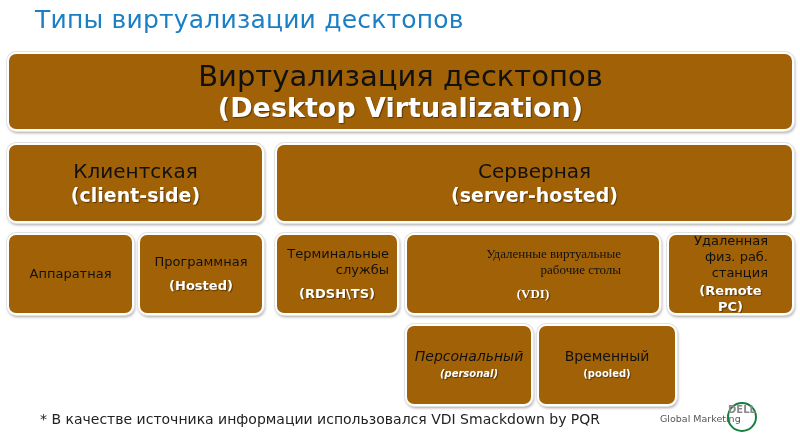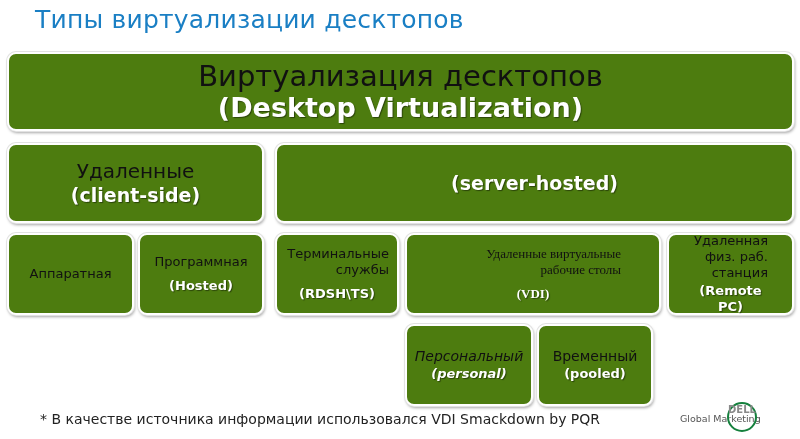--- a/index.html
+++ b/index.html
@@ -1,52 +1,53 @@
 <!DOCTYPE html>
 <html><head>
 <meta charset="utf-8">
 <style>
   html, body { margin:0; padding:0; }
   body { width:800px; height:439px; background:#ffffff; position:relative; overflow:hidden; font-family:"DejaVu Sans", sans-serif; }
   .title { position:absolute; left:35px; top:5px; font-size:25px; color:#1a7fc4; letter-spacing:0.2px; }
-  .box { position:absolute; background:#4d7c0f; border:2px solid #ffffff; border-radius:9px;
+  .box { position:absolute; background:#a16207; border:2px solid #ffffff; border-radius:9px;
          box-shadow:0 0 0 1px #e2e2e2, 1px 2px 3px rgba(0,0,0,0.35);
          display:flex; flex-direction:column; align-items:center; justify-content:center; text-align:center; box-sizing:border-box; }
   .ru { color:#111; }
   .en { color:#fff; font-weight:bold; text-shadow:1px 1px 1px rgba(0,0,0,0.45); }
   .b0 .ru { font-size:29px; line-height:32px; }
   .b0 .en { font-size:27px; line-height:32px; }
   .b1 .ru { font-size:20px; line-height:24px; }
   .b1 .en { font-size:19px; line-height:24px; }
   .b2 .ru { font-size:13px; line-height:16px;text-align:right; }
   .b2 .en { font-size:13px; line-height:16px; margin-top:8px; }
   .b2.tight .en { margin-top:2px; }
   .b3 .ru { font-size:14px; line-height:17px; }
-  .b3 .en { font-size:13px; line-height:17px; }
+  .b3 .en { font-size:10px; line-height:17px; }
   .footnote { position:absolute; left:40px; top:411px; font-size:14px; color:#222; }
-  .brand { position:absolute; left:680px; top:413px; font-size:9.5px; color:#555; }
+  .brand { position:absolute; left:660px; top:413px; font-size:9.5px; color:#555; }
   .logo { position:absolute; left:727px; top:402px; width:30px; height:30px; border:2px solid #15803d; border-radius:50%;
           box-sizing:border-box; display:flex; align-items:flex-start; justify-content:center; font-size:10px; font-weight:bold; color:#8a8a8a; }
 </style>
 </head>
 <body>
 
 <div class="title">Типы виртуализации десктопов</div>
 
 <div class="box b0" style="left:7px;top:52px;width:787px;height:79px;">
   <div class="ru">Виртуализация десктопов</div>
   <div class="en">(Desktop Virtualization)</div>
 </div>
 
 <div class="box b1" style="left:7px;top:143px;width:257px;height:80px;">
-  <div class="ru">Удаленные</div>
+  <div class="ru">Клиентская</div>
   <div class="en">(client-side)</div>
 </div>
 
 <div class="box b1" style="left:275px;top:143px;width:519px;height:80px;">
+  <div class="ru">Серверная</div>
   <div class="en">(server-hosted)</div>
 </div>
 
 <div class="box b2" style="left:7px;top:233px;width:127px;height:82px;">
   <div class="ru">Аппаратная</div>
 </div>
 
 <div class="box b2" style="left:138px;top:233px;width:126px;height:82px;">
   <div class="ru">Программная</div>
   <div class="en">(Hosted)</div>
@@ -65,21 +66,21 @@
 <div class="box b2 tight" style="left:667px;top:233px;width:127px;height:82px;padding:0 24px;">
   <div class="ru">Удаленная физ. раб. станция</div>
   <div class="en">(Remote PC)</div>
 </div>
 
 <div class="box b3" style="left:405px;top:324px;width:128px;height:82px;font-style:italic;">
   <div class="ru">Персональный</div>
   <div class="en">(personal)</div>
 </div>
 
-<div class="box b3" style="left:537px;top:324px;width:116px;height:82px;">
+<div class="box b3" style="left:537px;top:324px;width:140px;height:82px;">
   <div class="ru">Временный</div>
   <div class="en">(pooled)</div>
 </div>
 
 <div class="footnote">* В качестве источника информации использовался  VDI Smackdown by PQR</div>
 <div class="brand">Global Marketing</div>
 <div class="logo">
     <span>DELL</span>
   </div>
 

